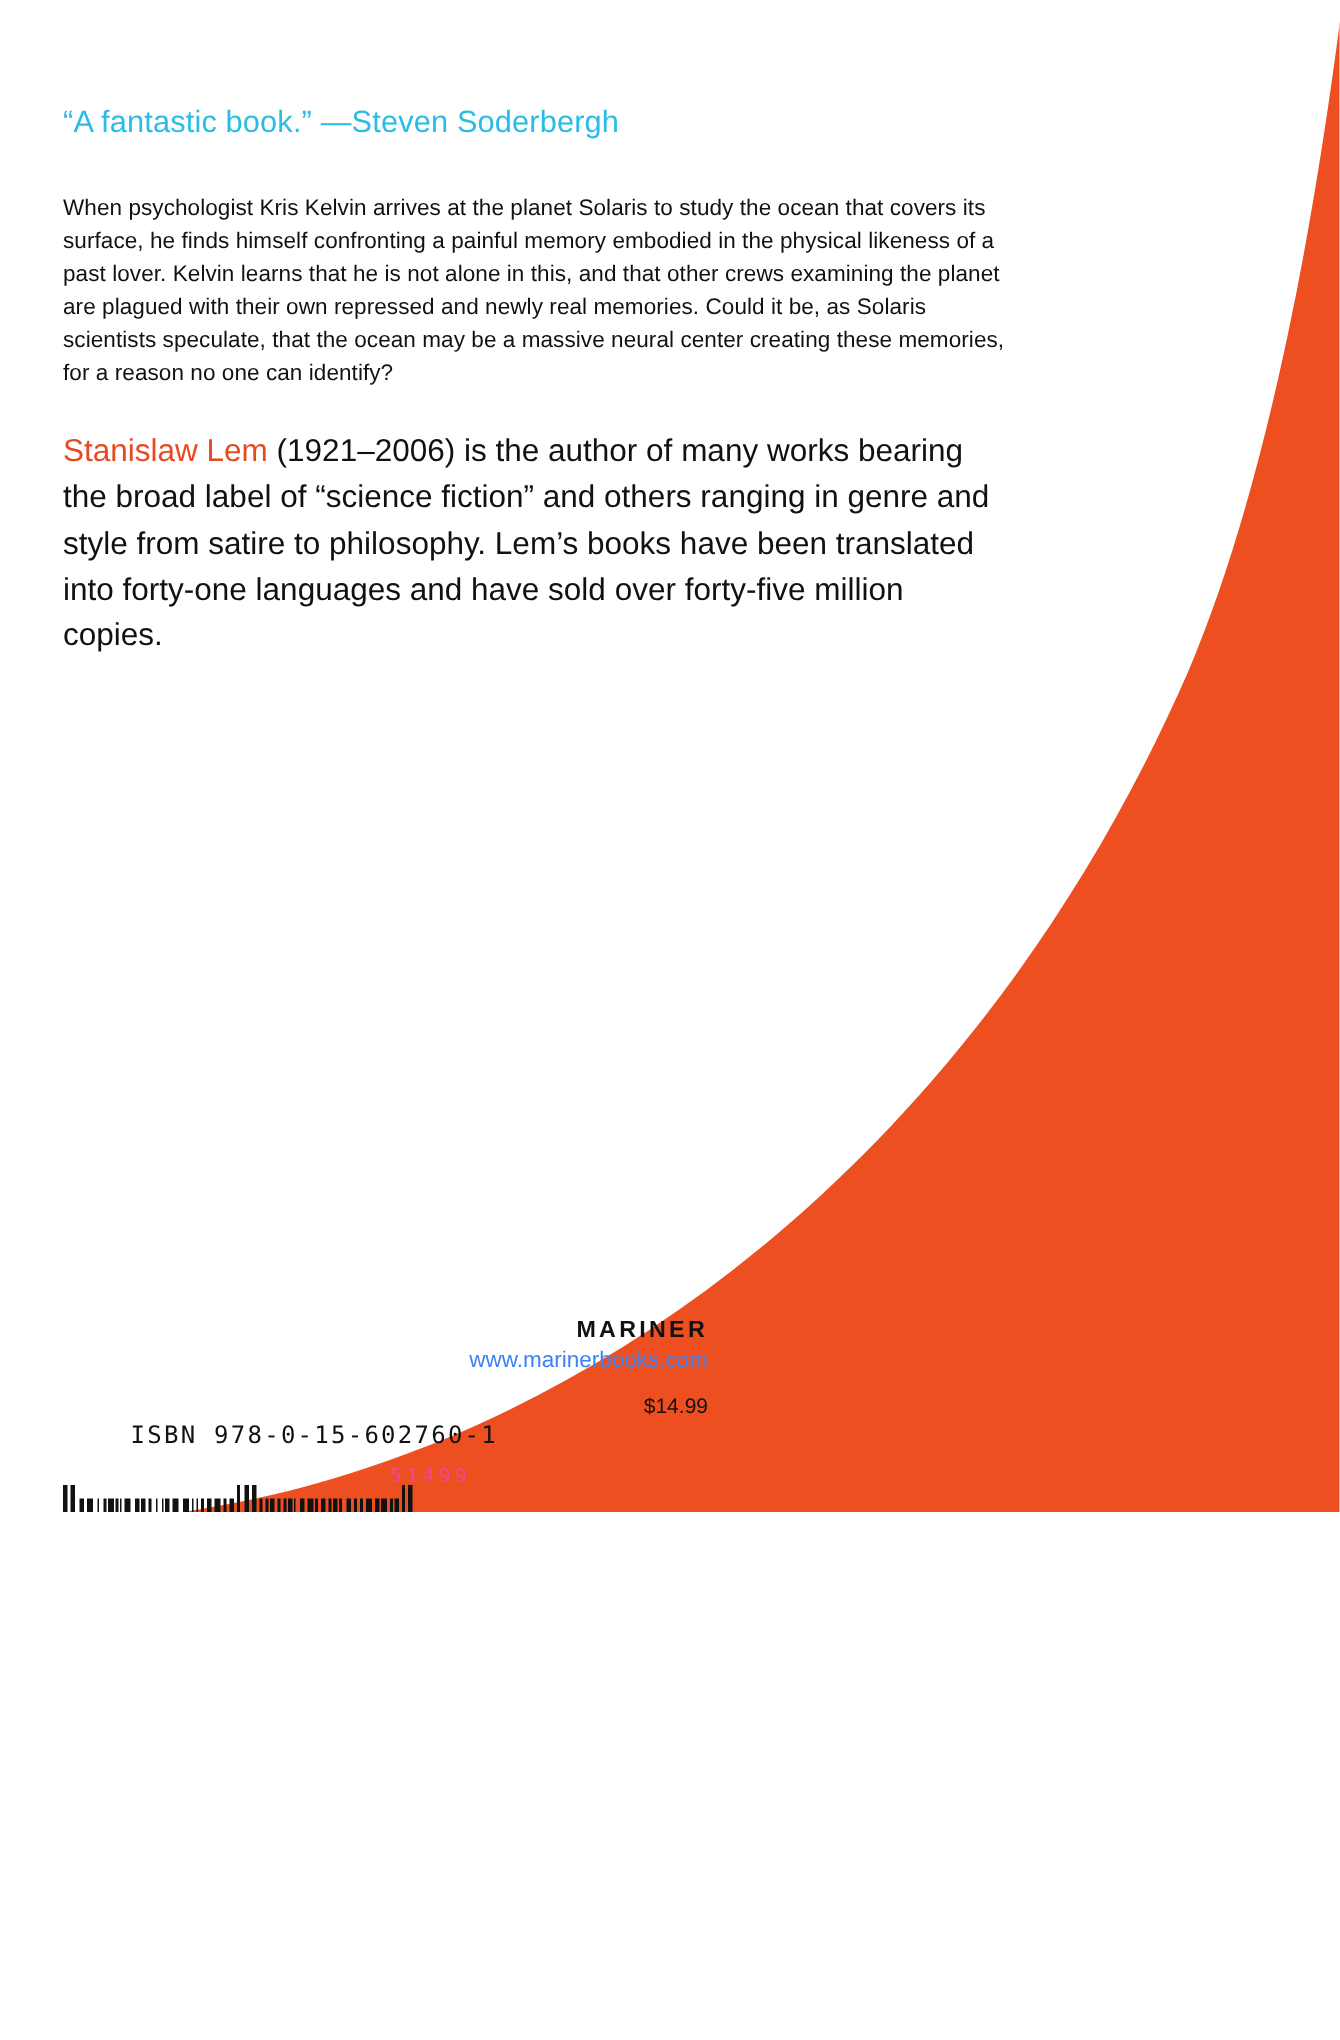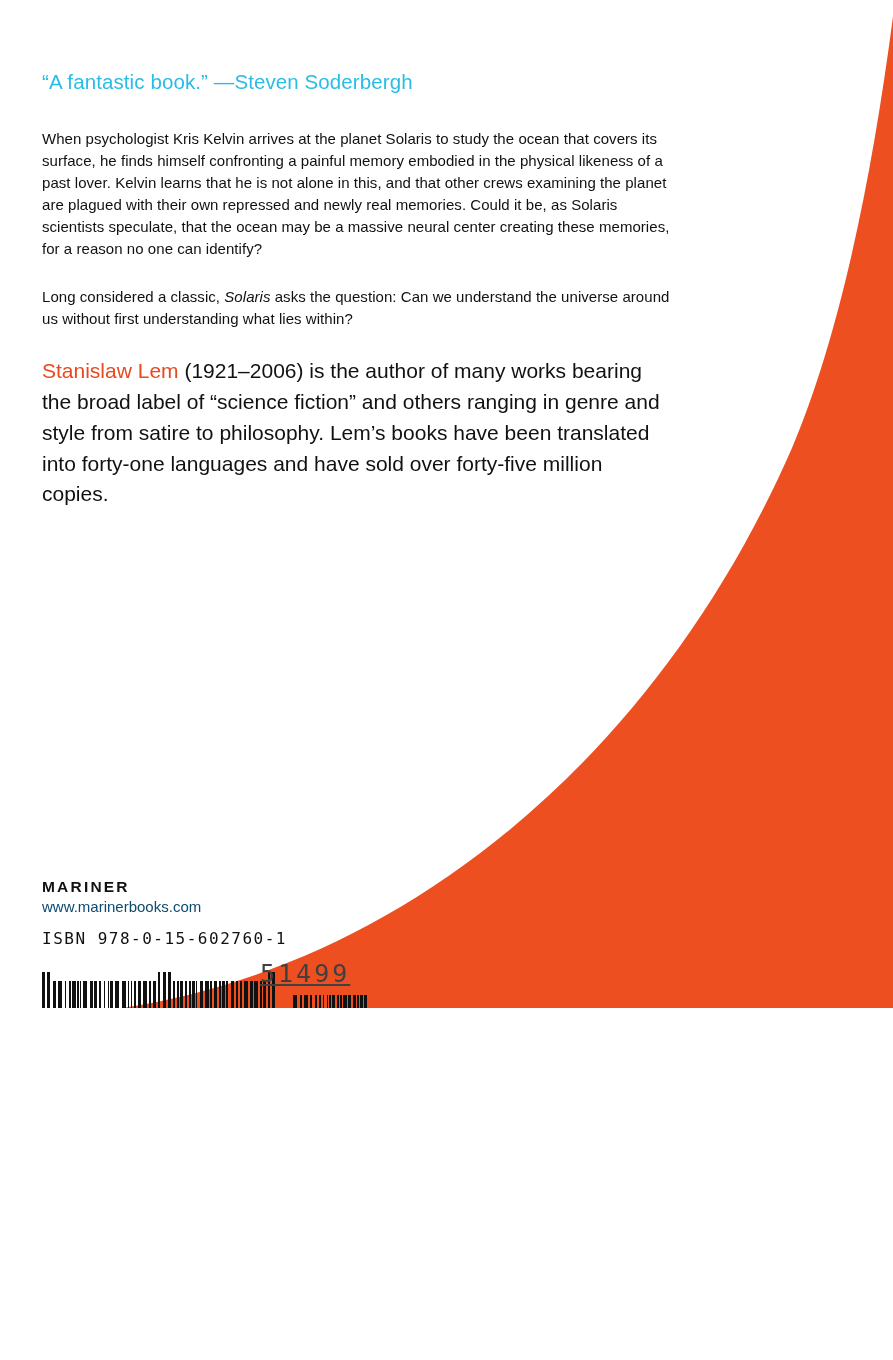--- a/index.html
+++ b/index.html
@@ -65,31 +65,32 @@
   }
   .author-name {
     color: #e8491f;
     font-weight: normal;
   }
   .footer {
     position: absolute;
     left: 42px;
     top: 878px;
     width: 430px;
+    text-align: right;
   }
   .publisher {
     font-size: 15.5px;
     letter-spacing: 2.2px;
     font-weight: bold;
     color: #111;
     margin: 0 0 2px 0;
   }
   .weburl {
     font-size: 15px;
-    color: #0c4a6e;
+    color: #3b82f6;
     margin: 0 0 14px 0;
   }
   .credit {
     font-size: 12.5px;
     color: #111;
     margin: 0 0 4px 0;
   }
   .price {
     font-size: 14px;
     color: #111;
@@ -104,24 +105,23 @@
   }
   .barcode-zone {
     position: relative;
     width: 290px;
   }
   .addon-digits {
     position: absolute;
     left: 218px;
     top: 0;
     font-family: "DejaVu Sans Mono", monospace;
-    font-size: 25px;
+    font-size: 13px;
     letter-spacing: 3px;
-    color: #404040;
-    text-decoration: underline;
+    color: #ec4899;
   }
   .bars-row {
     display: flex;
     align-items: flex-end;
     margin-top: 24px;
   }
   .bars {
     display: flex;
     align-items: flex-end;
     height: 108px;
@@ -174,30 +174,30 @@
   <svg class="swoosh" viewBox="0 0 893 1360" preserveAspectRatio="none">
     <path d="M893 0 L893 1360 L90 1360 C 360 1320, 620 1120, 760 800 C 845 600, 880 260, 893 0 Z" fill="#ee4f21"></path>
   </svg>
 
   <div class="content">
 
     <p class="blurb-top">“A fantastic book.” —Steven Soderbergh</p>
 
     <p class="desc">When psychologist Kris Kelvin arrives at the planet Solaris to study the ocean that covers its surface, he finds himself confronting a painful memory embodied in the physical likeness of a past lover. Kelvin learns that he is not alone in this, and that other crews examining the planet are plagued with their own repressed and newly real memories. Could it be, as Solaris scientists speculate, that the ocean may be a massive neural center creating these memories, for a reason no one can identify?</p>
 
-    <p class="desc"><span>Long considered a classic, </span><em>Solaris</em><span> asks the question: Can we understand the universe around us without first understanding what lies within?</span></p>
 
 
     <p class="bio"><span class="author-name">Stanislaw Lem</span><span> (1921–2006) is the author of many works bearing the broad label of “science fiction” and others ranging in genre and style from satire to philosophy. Lem’s books have been translated into forty-one languages and have sold over forty-five million copies.</span></p>
 
   </div>
 
   <div class="footer">
     <div class="publisher">MARINER</div>
     <div class="weburl">www.marinerbooks.com</div>
+    <div class="price">$14.99</div>
 
     <div class="barcode-zone">
       <div class="isbn-text">ISBN 978-0-15-602760-1</div>
       <div class="addon-digits" style="top:30px">51499</div>
 
       <div class="bars-row">
         <div class="bars" id="main-bars">
             <span class="" style="width:3px;margin-right:2px"></span>
             <span class="" style="width:3px;margin-right:3px"></span>
             <span class="short" style="width:3px;margin-right:2px"></span>

